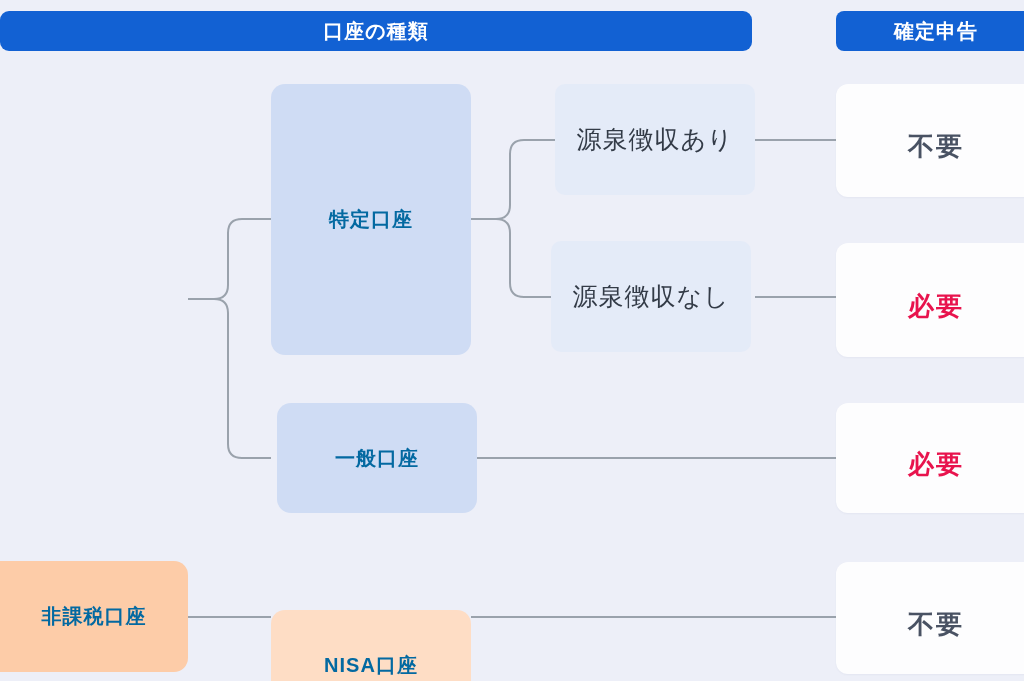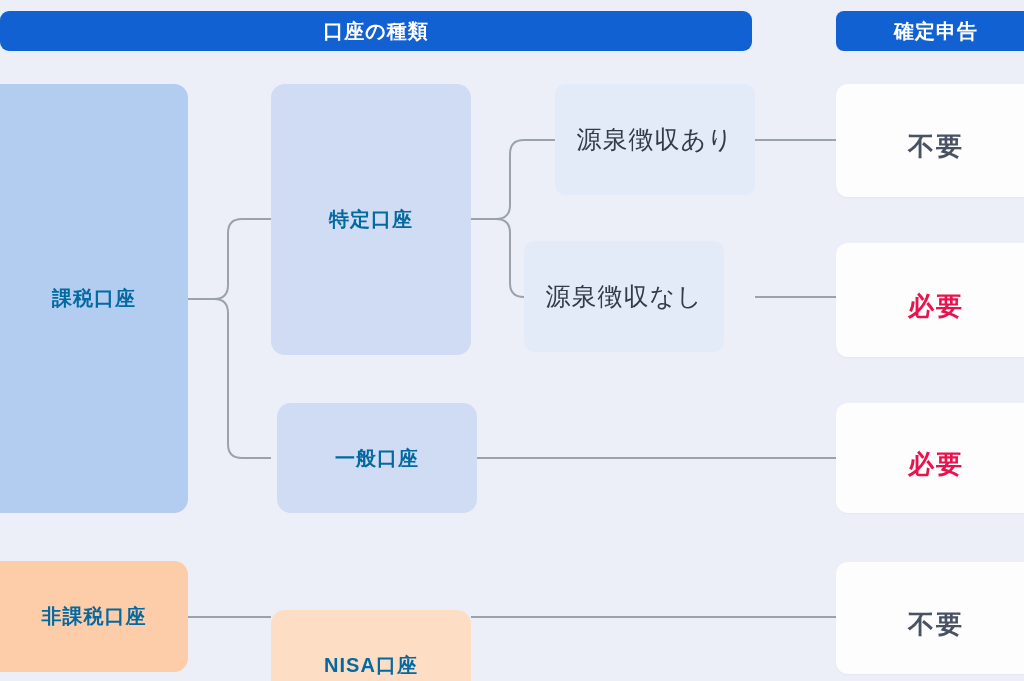--- a/index.html
+++ b/index.html
@@ -62,21 +62,21 @@
   }
   .node.edge-flush {
     border-radius: 0 14px 14px 0;
   }
   .node.kazei   { left: 0;     top: 84px;  width: 188px; height: 429px; background: #b3cdf0; }
   .node.tokutei { left: 271px; top: 84px;  width: 200px; height: 271px; background: #cfdcf4; }
   .node.ippan   { left: 271px; top: 403px; width: 200px; height: 110px; background: #cfdcf4; margin-left: 6px; }
   .node.hikazei { left: 0;     top: 561px; width: 188px; height: 111px; background: #fdcca8; }
   .node.nisa    { left: 271px; top: 562px; width: 200px; height: 110px; background: #feddc5; }
   .node.gensen-ari   { left: 555px; top: 84px;  width: 200px; height: 111px; background: #e4ebf8; border-radius: 10px; }
-  .node.gensen-nashi { left: 524px; top: 241px; width: 200px; height: 111px; background: #e4ebf8; border-radius: 10px; }
+  .node.gensen-nashi { left: 551px; top: 241px; width: 200px; height: 111px; background: #e4ebf8; border-radius: 10px; }
   .node.gensen-ari .node-label,
   .node.gensen-nashi .node-label {
     font-size: 25px;
     font-weight: 400;
     color: #333b47;
     letter-spacing: 1px;
   }
   .result {
     position: absolute;
     left: 836px;
@@ -120,23 +120,20 @@
       <path d="M 471 219 H 496 Q 510 219 510 205 V 154 Q 510 140 524 140 H 555"></path>
       <path d="M 471 219 H 496 Q 510 219 510 233 V 283 Q 510 297 524 297 H 555"></path>
       <path d="M 755 140 H 836"></path>
       <path d="M 755 297 H 836"></path>
       <path d="M 471 458 H 836"></path>
       <path d="M 188 617 H 271"></path>
       <path d="M 471 617 H 836"></path>
     </g>
   </svg>
 
-  <div class="node kazei edge-flush" style="background: rgb(179, 205, 240);">
-    <span class="node-label">課税口座</span>
-  </div>
 
   <div class="node tokutei" style="background: rgb(207, 220, 244);">
     <span class="node-label">特定口座</span>
   </div>
 
   <div class="node ippan" style="background: rgb(207, 220, 244);">
     <span class="node-label">一般口座</span>
   </div>
 
   <div class="node gensen-ari" style="background: rgb(228, 235, 248);">

